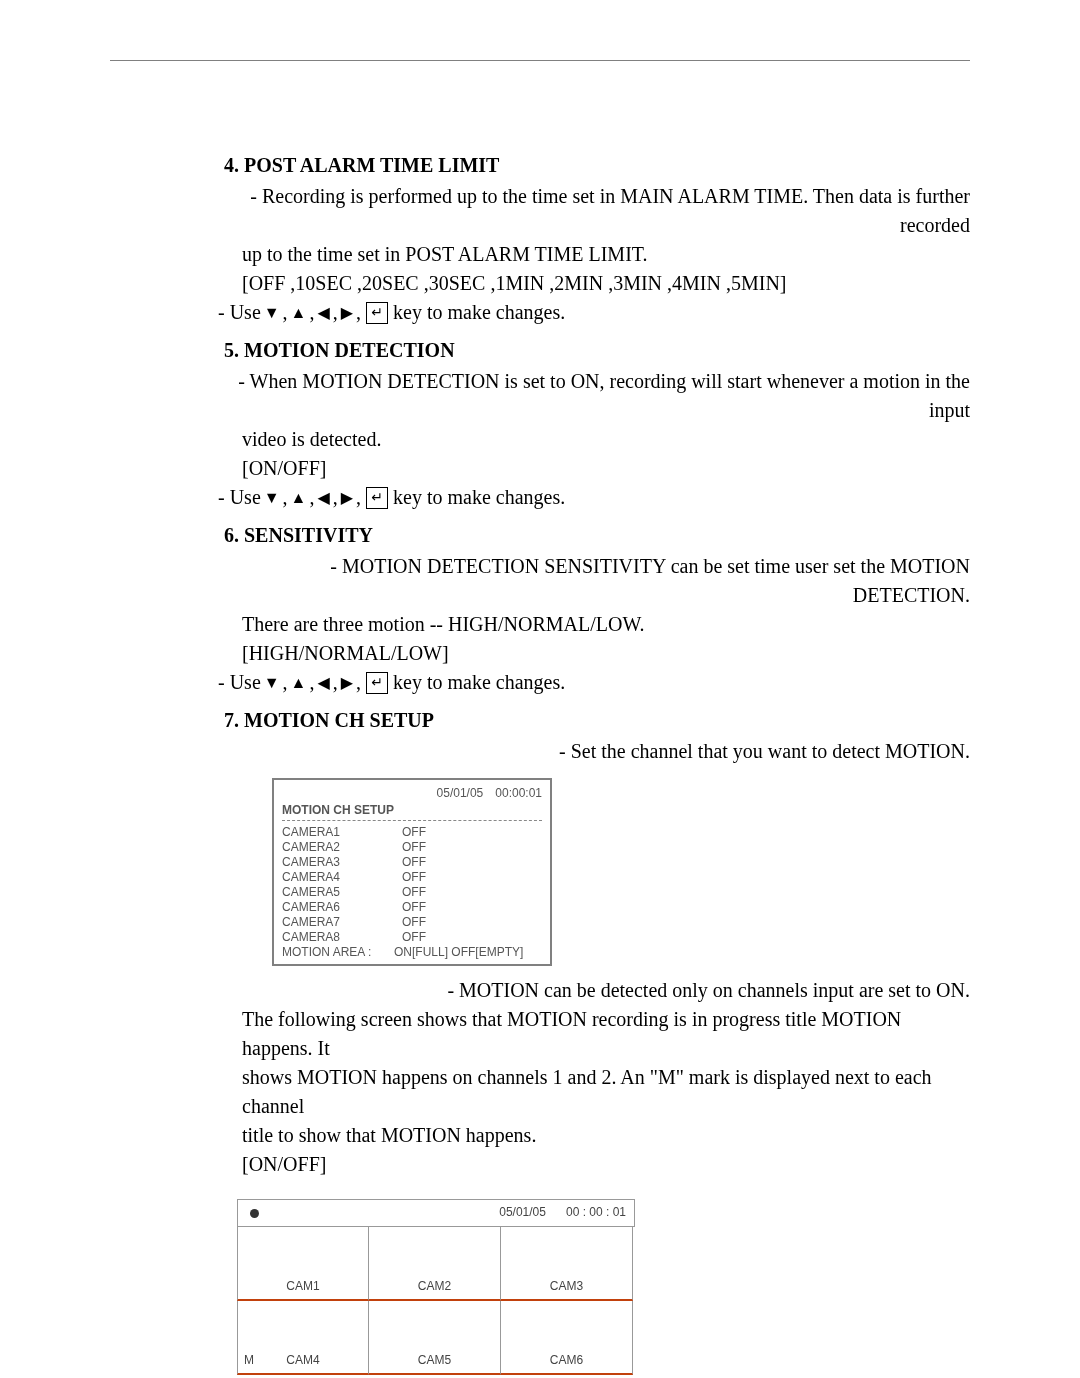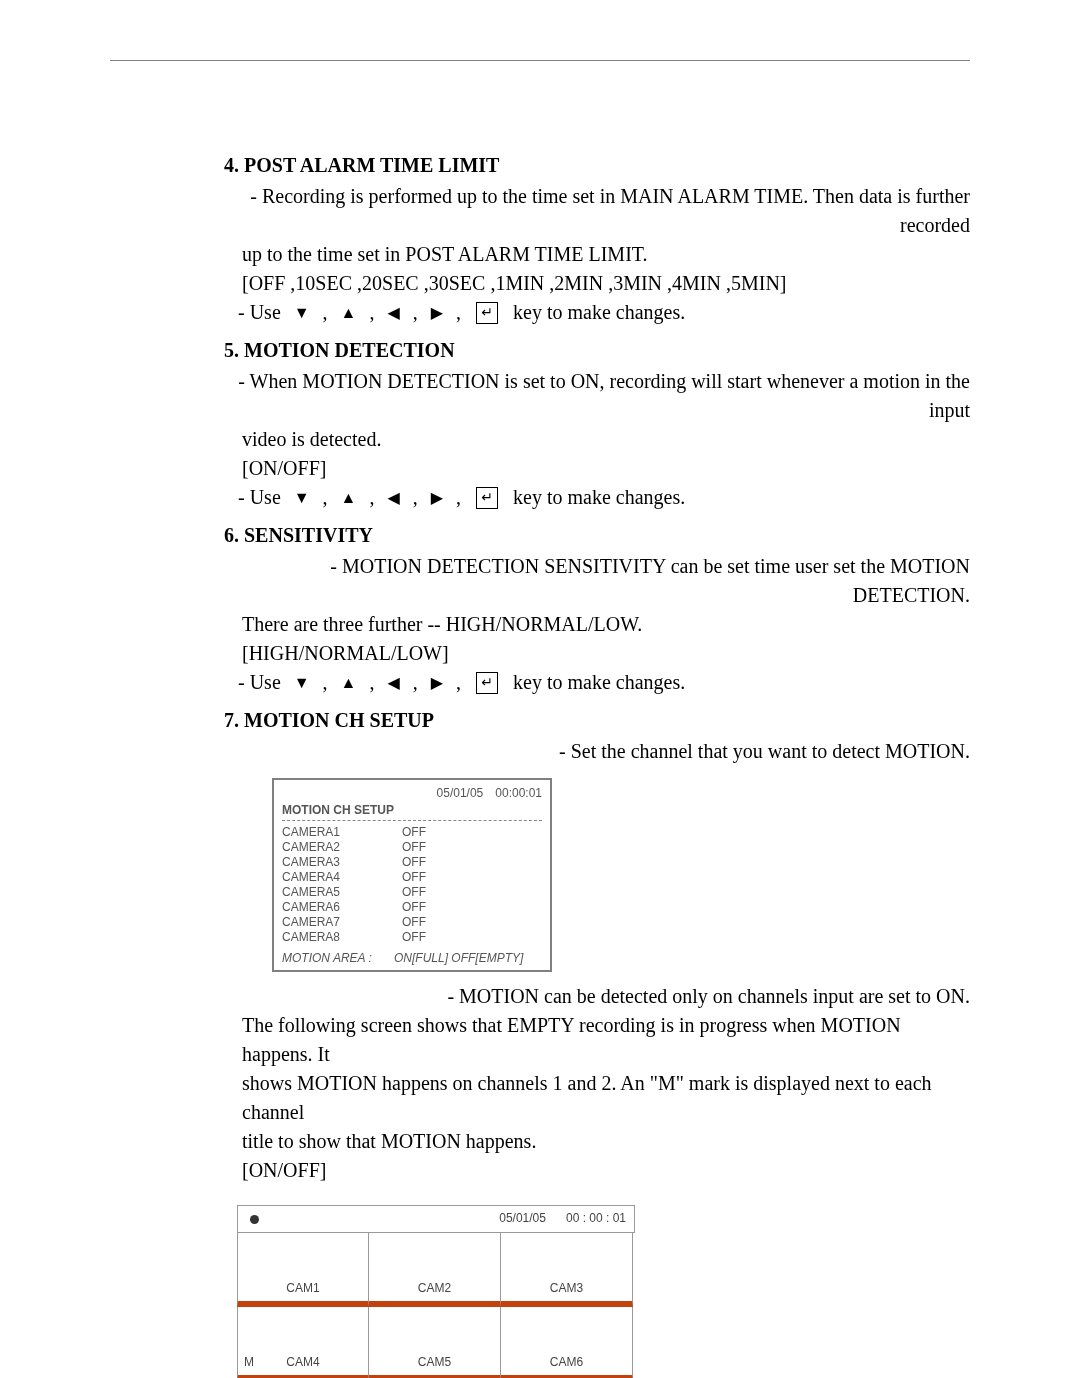--- a/index.html
+++ b/index.html
@@ -32,24 +32,24 @@
     margin-left: 12px;
   }
   .body-text {
     margin-left: 25px;
     text-align: right;
   }
   .opts {
     margin-left: 30px;
   }
   .use-line {
-    margin-left: 26px;
+    margin-left: 6px;
     display: flex;
     align-items: center;
-    gap: 13px;
+    gap: 3px;
   }
   .use-line .tri { font-size: 16px; }
   .enterkey {
     display: inline-flex;
     align-items: center;
     justify-content: center;
     border: 1px solid #000;
     width: 20px;
     height: 20px;
     font-size: 14px;
@@ -80,22 +80,20 @@
     border-top: 1px dashed #888;
     margin: 2px 0 4px 0;
   }
   .panel .prow {
     display: flex;
   }
   .panel .prow .c1 { width: 120px; }
   .panel .prow .c2 { }
   .panel .pfoot {
     display: flex;
-    margin-top: 6px;
-    font-style: italic;
   }
   .panel .pfoot .f1 { width: 112px; }
 
   .grid {
     margin: 20px 0 10px 25px;
     width: 398px;
     font-family: Arial, Helvetica, sans-serif;
     color: #444;
     font-size: 12px;
   }
@@ -115,21 +113,21 @@
   }
   .grid .ghead .spacer { flex: 1; }
   .grid .ghead .dt { margin-left: 20px; }
   .grid .grow {
     display: flex;
   }
   .grid .cell {
     width: 132px;
     height: 74px;
     border-right: 1px solid #999;
-    border-bottom: 6px solid #c2410c;
+    border-bottom: 2px solid #c2410c;
     display: flex;
     align-items: flex-end;
     justify-content: flex-start;
     padding: 0 0 4px 0;
     box-sizing: border-box;
     position: relative;
   }
   .grid .cell.first { border-left: 1px solid #999; }
   .grid .cell .lbl {
     width: 100%;
@@ -180,21 +178,21 @@
       <span class="tri">◀</span>
         <span>, </span>
       <span class="tri">▶</span>
         <span>, </span>
       <span class="enterkey">↵</span>
       <span> key to make changes.</span>
     </div>
 
     <div class="heading">6. SENSITIVITY</div>
     <div class="body-text">- MOTION DETECTION SENSITIVITY can be set time user set the MOTION DETECTION.</div>
-    <div class="opts">There are three further -- HIGH/NORMAL/LOW.</div>
+    <div class="opts">There are three motion -- HIGH/NORMAL/LOW.</div>
     <div class="opts">[HIGH/NORMAL/LOW]</div>
     <div class="use-line">
       <span>- Use </span>
       <span class="tri">▼</span>
         <span>, </span>
       <span class="tri">▲</span>
         <span>, </span>
       <span class="tri">◀</span>
         <span>, </span>
       <span class="tri">▶</span>
@@ -245,21 +243,21 @@
           <span class="c1">CAMERA8</span>
           <span class="c2">OFF</span>
         </div>
       <div class="pfoot">
         <span class="f1">MOTION AREA :</span>
         <span>ON[FULL] OFF[EMPTY]</span>
       </div>
     </div>
 
     <div class="body-text">- MOTION can be detected only on channels input are set to ON.</div>
-    <div class="opts">The following screen shows that EMPTY recording is in progress when MOTION happens. It</div>
+    <div class="opts">The following screen shows that MOTION recording is in progress title MOTION happens. It</div>
     <div class="opts">shows MOTION happens on channels 1 and 2. An "M" mark is displayed next to each channel</div>
     <div class="opts">title to show that MOTION happens.</div>
     <div class="opts">[ON/OFF]</div>
 
     <div class="grid">
       <div class="ghead">
         <span class="dot"></span>
         <span class="spacer"></span>
         <span class="dt">05/01/05</span>
         <span class="dt">00 : 00 : 01</span>

